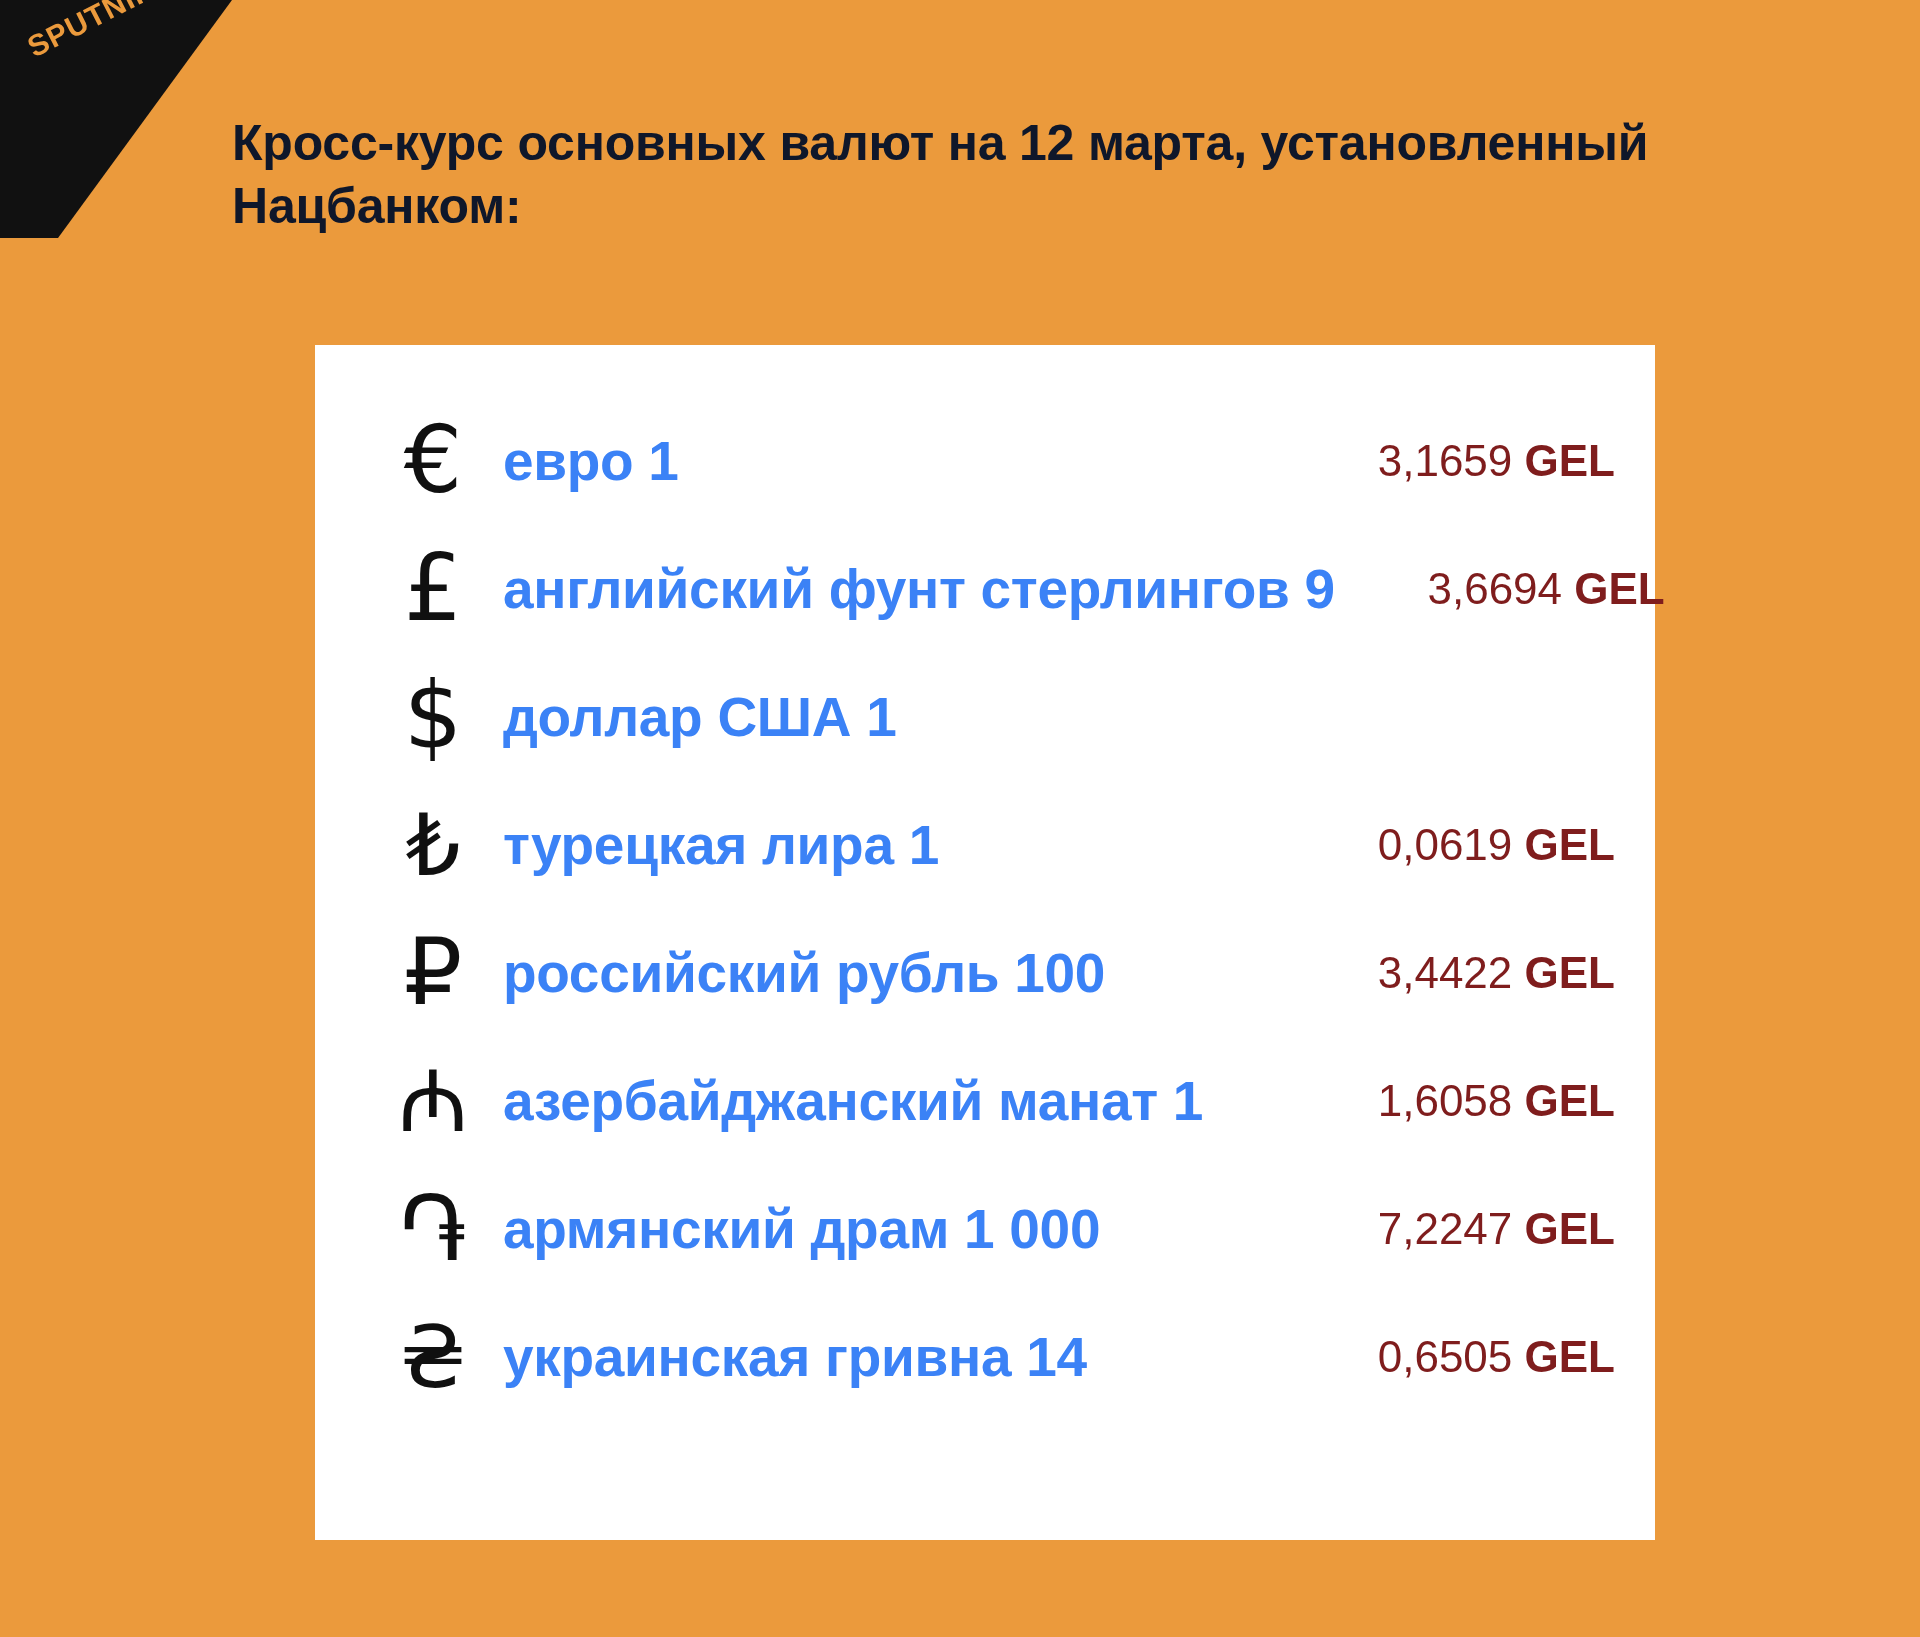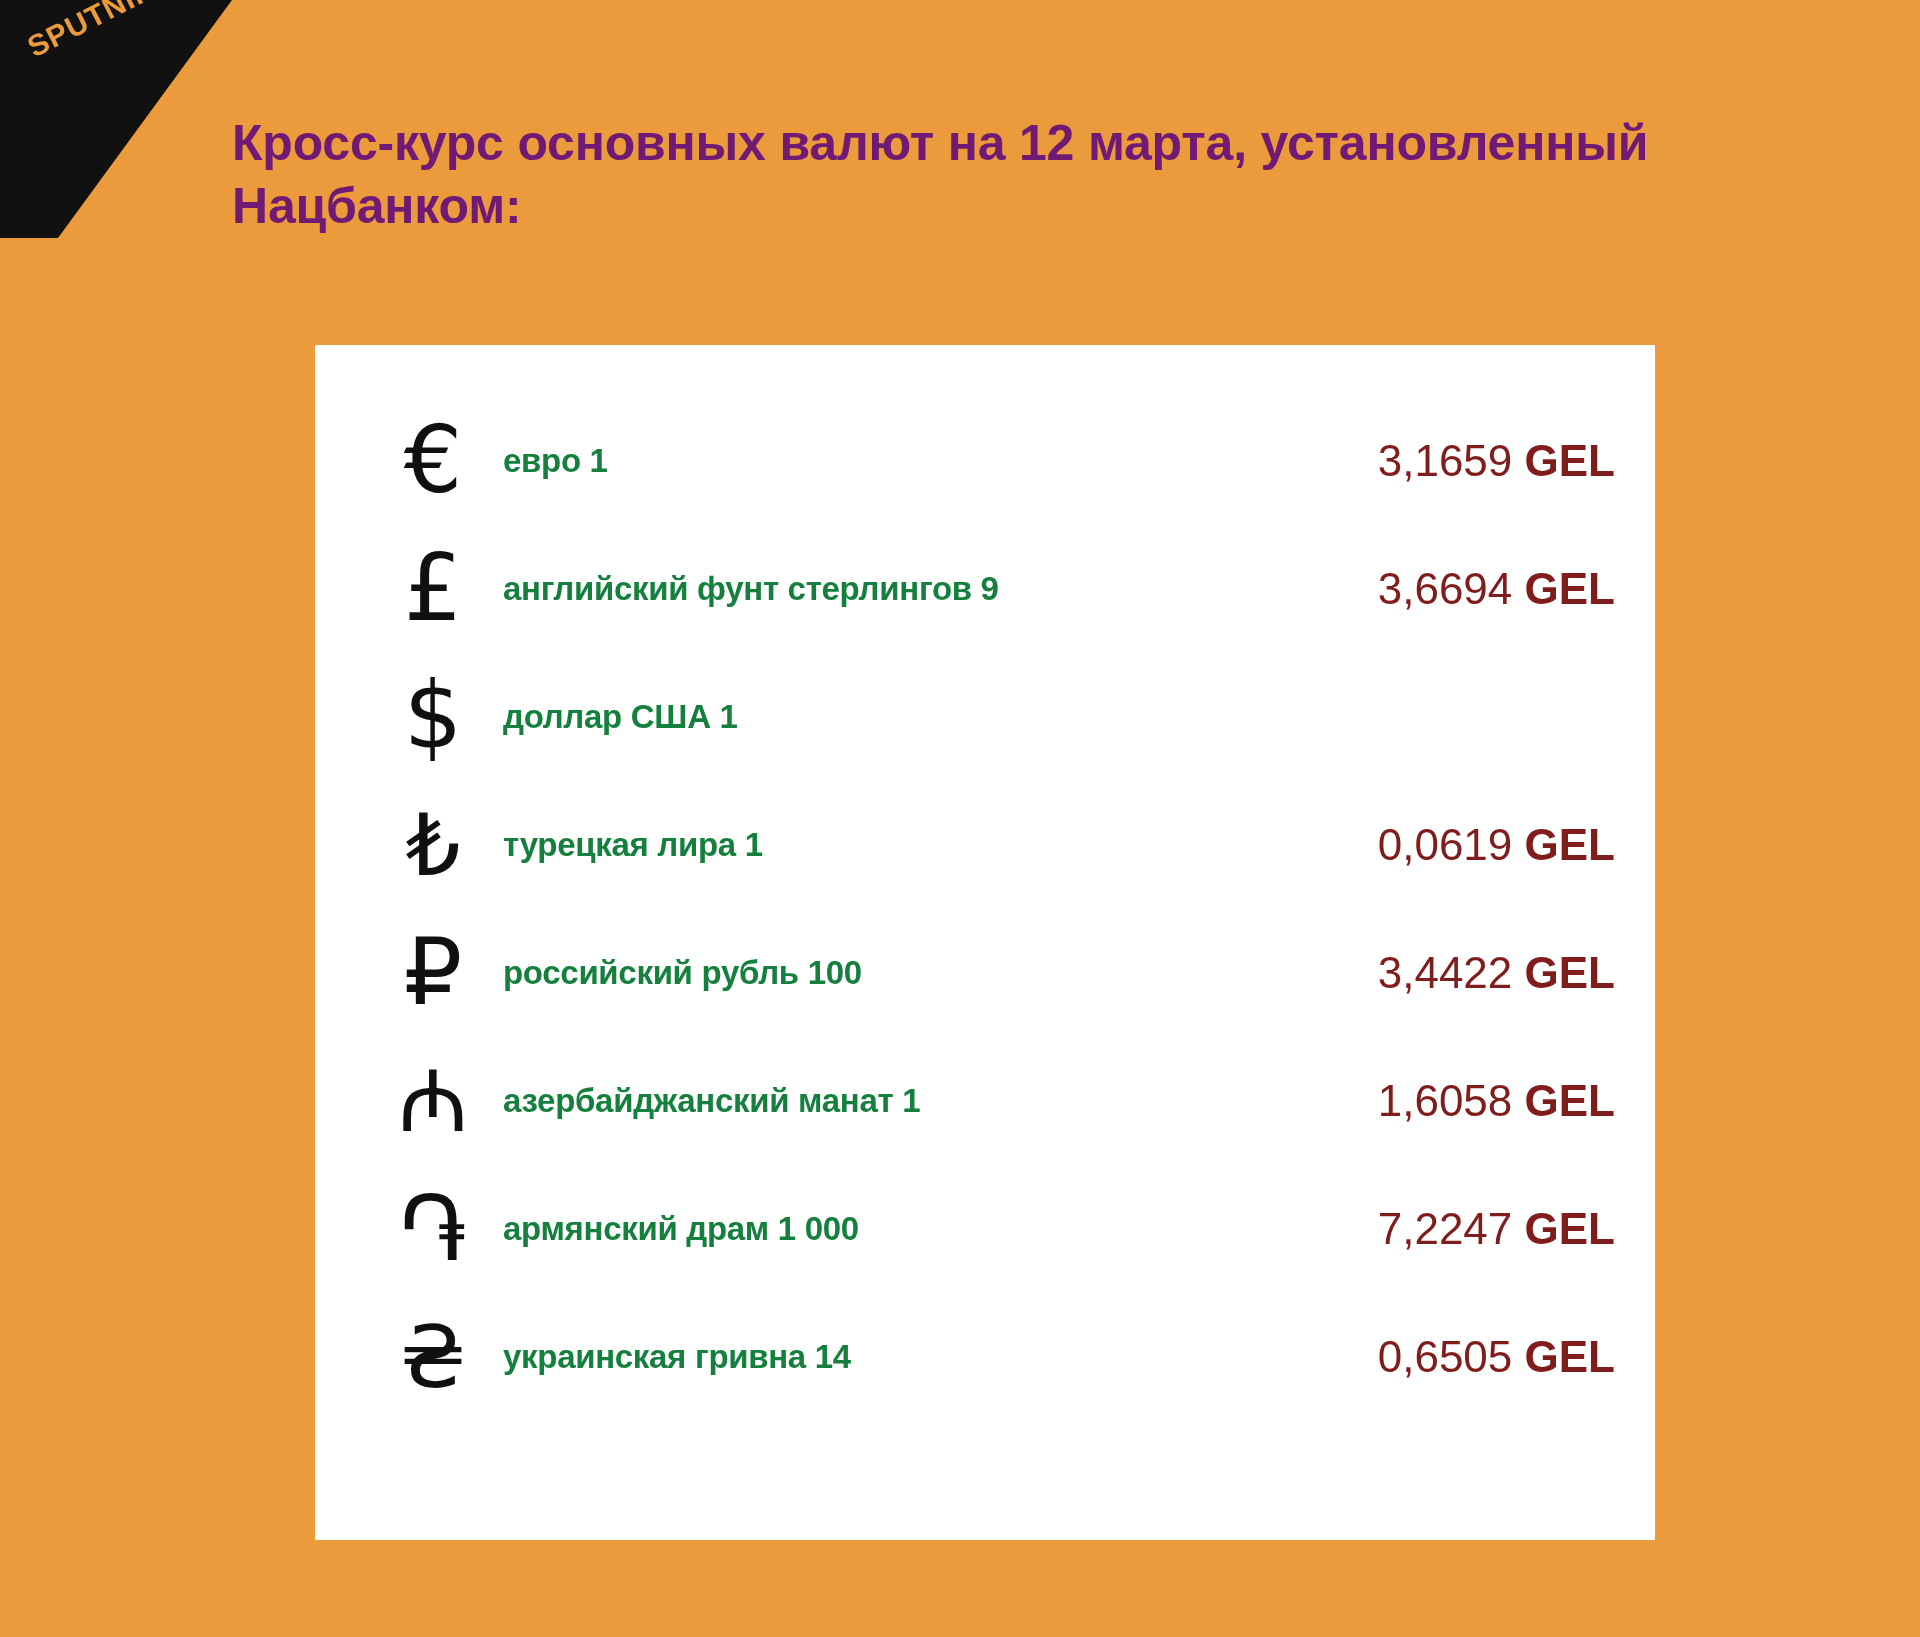--- a/index.html
+++ b/index.html
@@ -43,21 +43,21 @@
 
   
   #heading {
     position: absolute;
     top: 112px;
     left: 232px;
     width: 1420px;
     font-size: 50px;
     line-height: 1.26;
     font-weight: bold;
-    color: #701a75;
+    color: #0f172a;
     letter-spacing: -0.2px;
   }
 
   
   #card {
     position: absolute;
     left: 315px;
     top: 345px;
     width: 1340px;
     height: 1195px;
@@ -87,23 +87,23 @@
     font-size: 92px;
     line-height: 1;
     color: #101010;
     font-family: "DejaVu Sans", sans-serif;
     font-weight: normal;
   }
   .sym.thin { font-size: 86px; }
 
   .name {
     flex: 1 1 auto;
-    font-size: 33px;
+    font-size: 55px;
     font-weight: bold;
-    color: #15803d;
+    color: #3b82f6;
     letter-spacing: -0.3px;
     white-space: nowrap;
   }
 
   .val {
     flex: 0 0 330px;
     text-align: right;
     font-size: 44px;
     color: #7f1d1d;
     white-space: nowrap;

